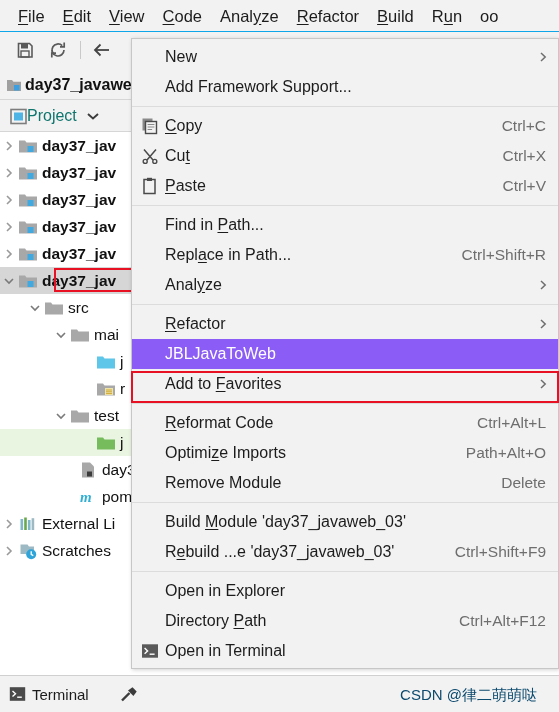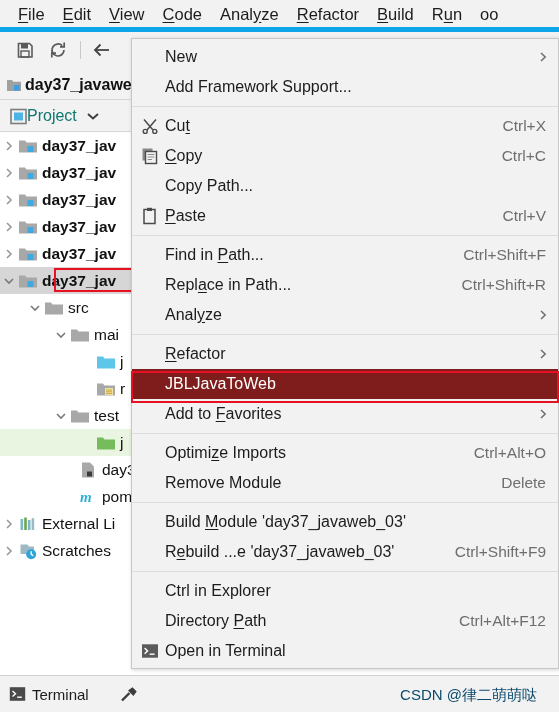--- a/index.html
+++ b/index.html
@@ -15,21 +15,21 @@
     width: 559px; height: 712px;
     background: #f2f2f2;
     overflow: hidden;
   }
 
   
   .menubar {
     position: absolute; left: 0; top: 0;
     width: 559px; height: 32px;
     background: #f2f2f2;
-    border-bottom: 5px solid #0ea5e9;
+    border-bottom: 1px solid #0ea5e9;
     display: flex; align-items: center;
     padding-left: 9px;
     box-sizing: border-box;
   }
   .menubar .mitem {
     font-size: 16.5px;
     color: #1c1c1c;
     padding: 0 9px;
     white-space: nowrap;
     line-height: 20px;
@@ -168,21 +168,21 @@
   }
   .mi .mi-label { flex: 1 1 auto; }
   .mi .mi-accel {
     color: #6e6e6e; font-size: 15.5px; padding-right: 12px; flex: 0 0 auto;
   }
   .mi .mi-arrow {
     position: absolute; right: 9px; top: 0; height: 30px;
     display: flex; align-items: center;
   }
   .mi.highlight {
-    background: #7f1d1d;
+    background: #8b5cf6;
     color: #ffffff;
   }
   .mi.highlight .mi-label { color: #ffffff; }
   .mi-sep {
     height: 1px; background: #dcdcdc; margin: 4px 0 4px 0;
   }
   .redbox {
     position: absolute;
     left: 131px; top: 371px;
     width: 428px; height: 32px;
@@ -506,58 +506,53 @@
         </span>
       </div>
       <div class="mi">
         <span class="mi-icon"></span>
         <span class="mi-label">Add Framework Support...</span>
       </div>
       <div class="mi-sep"></div>
       <div class="mi">
         <span class="mi-icon">
           <svg width="18" height="18" viewBox="0 0 18 18">
+            <rect x="1.5" y="1.5" width="10" height="12" fill="#8a8a8a"></rect>
+            <rect x="4.5" y="4.5" width="11" height="12" fill="#f2f2f2" stroke="#4a4a4a" stroke-width="1.4"></rect>
+            <path d="M6.6 7.5h6.8M6.6 10h6.8M6.6 12.5h4.5" stroke="#8a8a8a" stroke-width="1.1"></path>
+          </svg>
+        </span>
+        <span class="mi-label"><span class="mn">C</span>opy</span>
+        <span class="mi-accel">Ctrl+C</span>
+      </div>
+      <div class="mi">
+        <span class="mi-icon">
+          <svg width="18" height="18" viewBox="0 0 18 18">
             <path d="M3 2.5l9 10.5M15 2.5L6 13" stroke="#4a4a4a" stroke-width="1.5" fill="none"></path>
             <circle cx="4.2" cy="14.4" r="2" fill="none" stroke="#4a4a4a" stroke-width="1.4"></circle>
             <circle cx="13.8" cy="14.4" r="2" fill="none" stroke="#4a4a4a" stroke-width="1.4"></circle>
           </svg>
         </span>
         <span class="mi-label">Cu<span class="mn">t</span></span>
         <span class="mi-accel">Ctrl+X</span>
-      </div>
-      <div class="mi">
-        <span class="mi-icon">
-          <svg width="18" height="18" viewBox="0 0 18 18">
-            <rect x="1.5" y="1.5" width="10" height="12" fill="#8a8a8a"></rect>
-            <rect x="4.5" y="4.5" width="11" height="12" fill="#f2f2f2" stroke="#4a4a4a" stroke-width="1.4"></rect>
-            <path d="M6.6 7.5h6.8M6.6 10h6.8M6.6 12.5h4.5" stroke="#8a8a8a" stroke-width="1.1"></path>
-          </svg>
-        </span>
-        <span class="mi-label"><span class="mn">C</span>opy</span>
-        <span class="mi-accel">Ctrl+C</span>
-      </div>
-      <div class="mi">
-        <span class="mi-icon"></span>
-        <span class="mi-label">Copy Path...</span>
       </div>
       <div class="mi">
         <span class="mi-icon">
           <svg width="18" height="18" viewBox="0 0 18 18">
             <rect x="3" y="2.5" width="11" height="14" fill="none" stroke="#4a4a4a" stroke-width="1.5"></rect>
             <rect x="6" y="0.8" width="5" height="3.2" fill="#4a4a4a"></rect>
           </svg>
         </span>
         <span class="mi-label"><span class="mn">P</span>aste</span>
         <span class="mi-accel">Ctrl+V</span>
       </div>
       <div class="mi-sep"></div>
       <div class="mi">
         <span class="mi-icon"></span>
         <span class="mi-label">Find in <span class="mn">P</span>ath...</span>
-        <span class="mi-accel">Ctrl+Shift+F</span>
       </div>
       <div class="mi">
         <span class="mi-icon"></span>
         <span class="mi-label">Repl<span class="mn">a</span>ce in Path...</span>
         <span class="mi-accel">Ctrl+Shift+R</span>
       </div>
       <div class="mi">
         <span class="mi-icon"></span>
         <span class="mi-label">Anal<span class="mn">y</span>ze</span>
         <span class="mi-arrow">
@@ -585,42 +580,47 @@
         <span class="mi-label">Add to <span class="mn">F</span>avorites</span>
         <span class="mi-arrow">
           <svg width="11" height="12" viewBox="0 0 11 12">
             <path d="M3 2l4.2 4L3 10" fill="none" stroke="#6e6e6e" stroke-width="1.5"></path>
           </svg>
         </span>
       </div>
       <div class="mi-sep"></div>
       <div class="mi">
         <span class="mi-icon"></span>
+        <span class="mi-label"><span class="mn">R</span>eformat Code</span>
+        <span class="mi-accel">Ctrl+Alt+L</span>
+      </div>
+      <div class="mi">
+        <span class="mi-icon"></span>
         <span class="mi-label">Optimi<span class="mn">z</span>e Imports</span>
-        <span class="mi-accel">Ctrl+Alt+O</span>
+        <span class="mi-accel">Path+Alt+O</span>
       </div>
       <div class="mi">
         <span class="mi-icon"></span>
         <span class="mi-label">Remove Module</span>
         <span class="mi-accel">Delete</span>
       </div>
       <div class="mi-sep"></div>
       <div class="mi">
         <span class="mi-icon"></span>
         <span class="mi-label">Build <span class="mn">M</span>odule 'day37_javaweb_03'</span>
       </div>
       <div class="mi">
         <span class="mi-icon"></span>
         <span class="mi-label">R<span class="mn">e</span>build ...e 'day37_javaweb_03'</span>
         <span class="mi-accel">Ctrl+Shift+F9</span>
       </div>
       <div class="mi-sep"></div>
       <div class="mi">
         <span class="mi-icon"></span>
-        <span class="mi-label">Ctrl in Explorer</span>
+        <span class="mi-label">Open in Explorer</span>
       </div>
       <div class="mi">
         <span class="mi-icon"></span>
         <span class="mi-label">Directory <span class="mn">P</span>ath</span>
         <span class="mi-accel">Ctrl+Alt+F12</span>
       </div>
       <div class="mi">
         <span class="mi-icon">
           <svg width="18" height="16" viewBox="0 0 18 16">
             <rect x="1" y="1.3" width="16" height="13.4" fill="#5a5a5a"></rect>

